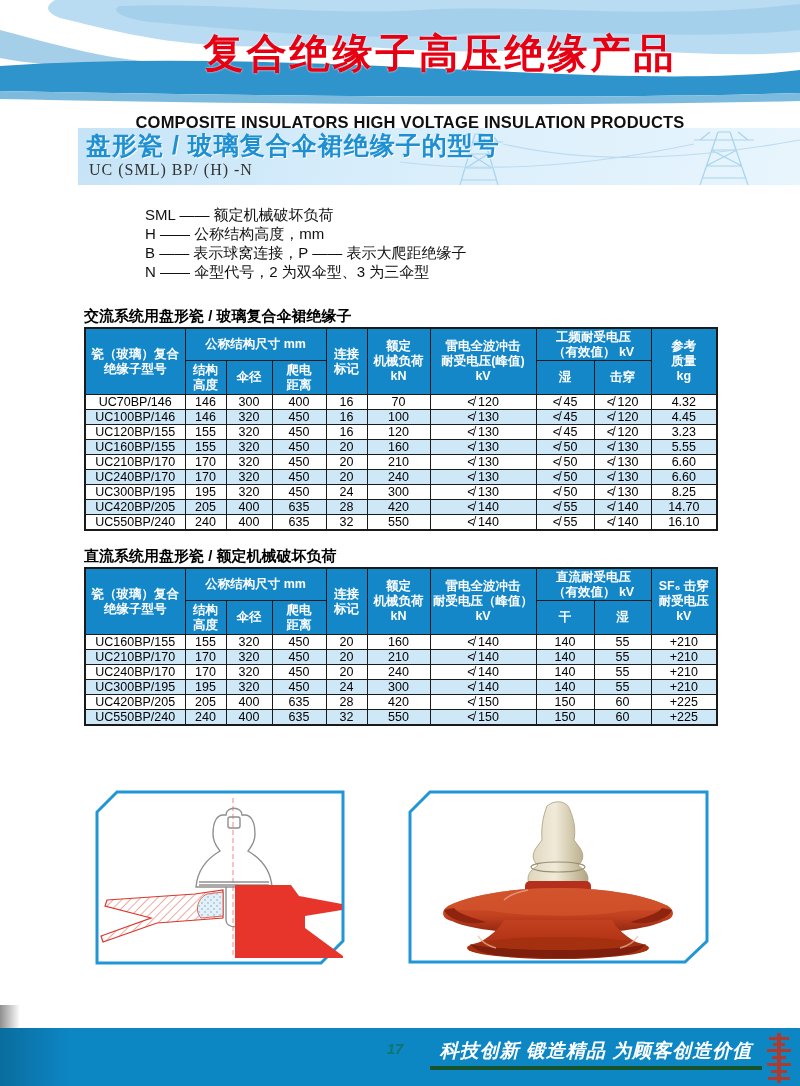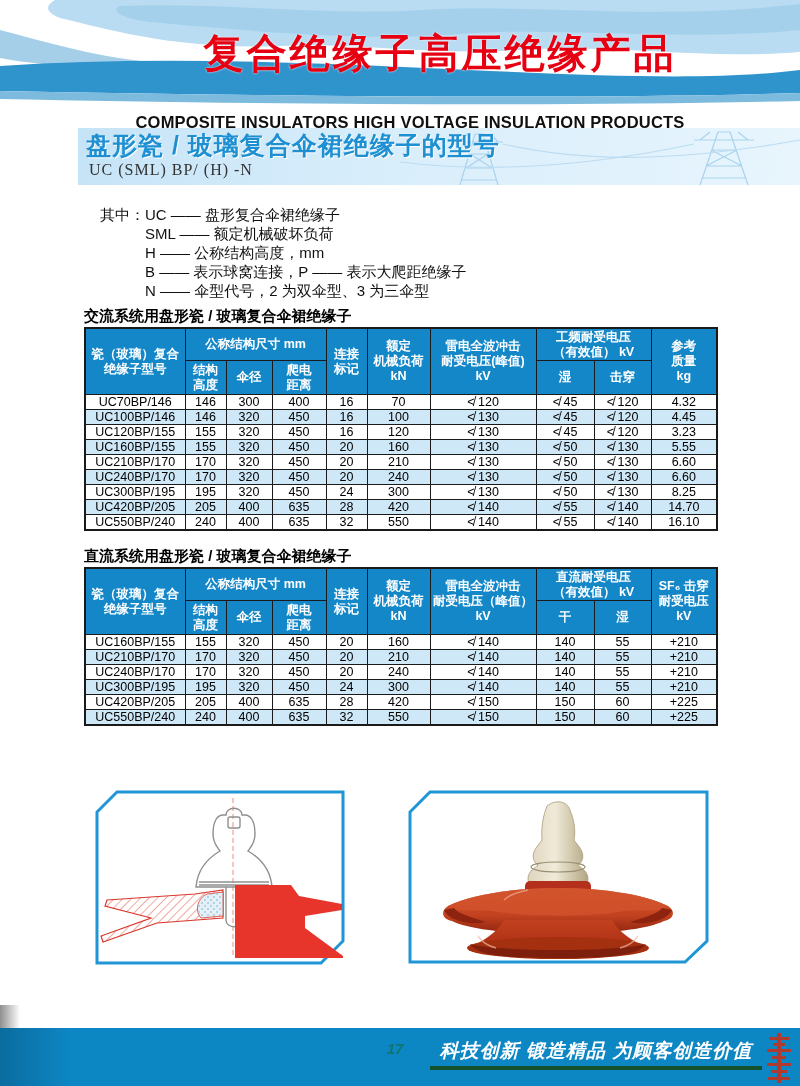--- a/index.html
+++ b/index.html
@@ -88,21 +88,20 @@
         <path d="M60,57 L75,6 M98,57 L83,6 M75,6 L83,6 M66,40 L92,40 M70,26 L88,26 M66,40 L88,26 M92,40 L70,26 M62,52 L96,52 M55,14 L103,14 M60,14 L67,6 M98,14 L91,6"></path>
         <path d="M300,57 L318,4 M348,57 L330,4 M318,4 L330,4 M306,38 L342,38 M311,22 L337,22 M306,38 L337,22 M342,38 L311,22 M302,50 L346,50 M294,12 L354,12 M300,12 L310,4 M348,12 L338,4"></path>
         <path d="M0,34 C80,44 180,40 294,16 M103,16 C200,38 300,30 400,12" stroke="#bcdcf1"></path>
       </g>
     </svg>
     <div class="sec-title">盘形瓷 / 玻璃复合伞裙绝缘子的型号</div>
     <div class="sec-code">UC (SML) BP/ (H) -N</div>
   </div>
 
   <div class="legend">
-    <div class="lg-line"><span class="lg-prefix">其中：</span><span>UC —— 盘形复合伞裙绝缘子</span></div>
     <div class="lg-line indent"><span>SML —— 额定机械破坏负荷</span></div>
     <div class="lg-line indent"><span>H —— 公称结构高度，mm</span></div>
     <div class="lg-line indent"><span>B —— 表示球窝连接，P —— 表示大爬距绝缘子</span></div>
     <div class="lg-line indent"><span>N —— 伞型代号，2 为双伞型、3 为三伞型</span></div>
   </div>
 
   <div class="tbl-title t1t">交流系统用盘形瓷 / 玻璃复合伞裙绝缘子</div>
   <table class="spec t1">
     <colgroup>
       <col style="width:100px">
@@ -250,21 +249,21 @@
           <td>32</td>
           <td>550</td>
           <td>≮ 140</td>
           <td>≮ 55</td>
           <td>≮ 140</td>
           <td>16.10</td>
         </tr>
       </tbody>
   </table>
 
-  <div class="tbl-title t2t">直流系统用盘形瓷 / 玻璃复合伞裙绝缘子</div>
+  <div class="tbl-title t2t">直流系统用盘形瓷 / 额定机械破坏负荷</div>
   <table class="spec t2">
     <colgroup>
       <col style="width:100px">
         <col style="width:41px">
         <col style="width:46px">
         <col style="width:54px">
       <col style="width:41px">
         <col style="width:63px">
         <col style="width:106px">
         <col style="width:58px">

